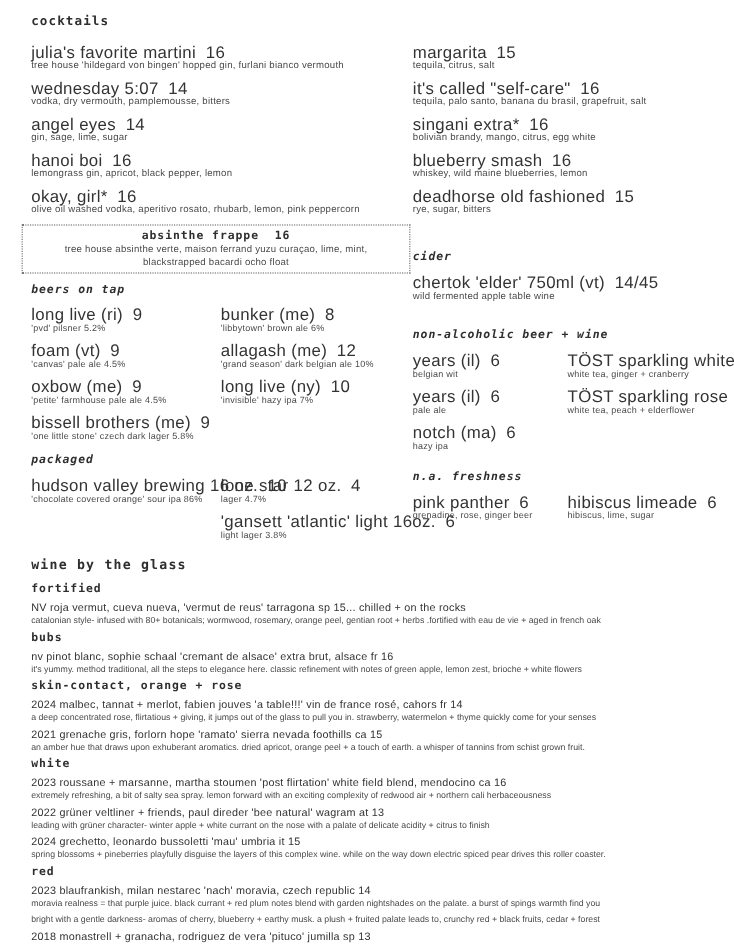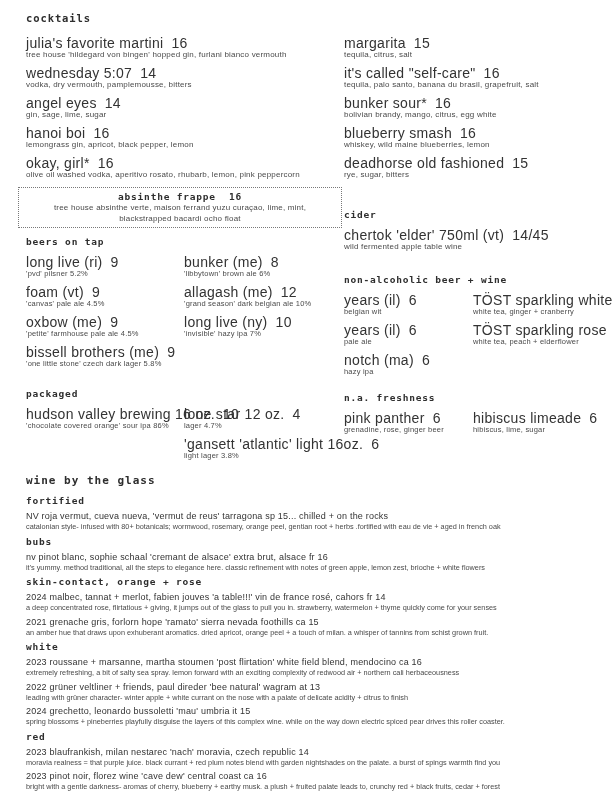--- a/index.html
+++ b/index.html
@@ -4,41 +4,41 @@
 <style>
   html,body{margin:0;padding:0;background:#e8e8e8;}
   .page{
     width:612px;height:792px;margin:0 auto;background:#ffffff;
     box-sizing:border-box;padding:10px 8px 0 26px;overflow:hidden;
     font-family:"Liberation Sans",sans-serif;color:#3d3d3d;
   }
   .h1{font-family:"DejaVu Sans Mono",monospace;font-weight:700;font-size:10.5px;
       line-height:13px;letter-spacing:.9px;color:#2e2e2e;margin:2px 0 12px 0;}
   .h2{font-family:"DejaVu Sans Mono",monospace;font-weight:700;font-size:9.5px;
-      line-height:12px;letter-spacing:.8px;color:#2e2e2e;margin:0 0 8px 0;}
+      line-height:12px;letter-spacing:.8px;color:#2e2e2e;margin:0 0 8px 0;font-style:italic;}
   .cols{display:flex;}
   .col-l{width:318px;flex:none;}
   .col-r{flex:1;min-width:0;}
   .item{margin-bottom:7px;}
   .iname{font-size:14px;line-height:12px;letter-spacing:.3px;color:#333;white-space:nowrap;}
   .iname .price{margin-left:8px;}
   .idesc{font-size:8px;line-height:11px;letter-spacing:.2px;color:#4a4a4a;white-space:nowrap;}
   .beer .idesc, .na .idesc{font-size:7.5px;}
   .absinthe{box-sizing:border-box;width:324px;margin:0 0 8px -8px;
     border:1.5px dotted #787878;padding:2px 8px 3px 8px;text-align:center;}
   .absinthe .t{font-family:"DejaVu Sans Mono",monospace;font-weight:700;font-size:9.5px;
     line-height:13px;letter-spacing:.8px;color:#2e2e2e;}
   .absinthe .d{font-size:8px;line-height:10.5px;letter-spacing:.2px;color:#4a4a4a;}
   .grid2{display:grid;grid-template-columns:158px 1fr;}
   .grid-na{display:grid;grid-template-columns:129px 1fr;}
   .sec-cider{margin-top:22px;}
   .sec-nonalc{margin-top:22px;}
   .sec-na{margin-top:8px;}
   .sec-beers{margin-top:2px;}
-  .sec-packaged{margin-top:12px;}
+  .sec-packaged{margin-top:2px;}
   .wine-h1{font-family:"DejaVu Sans Mono",monospace;font-weight:700;font-size:11px;
     line-height:13px;letter-spacing:1px;color:#2e2e2e;margin:6px 0 8px 0;}
   .wine-h2{font-family:"DejaVu Sans Mono",monospace;font-weight:700;font-size:9.5px;
     line-height:11px;letter-spacing:.8px;color:#2e2e2e;margin:1px 0 5px 0;}
   .wine{margin-bottom:4px;}
   .wtitle{font-size:9px;line-height:11px;letter-spacing:.2px;color:#333;white-space:nowrap;}
   .wnote{font-size:7.3px;line-height:9.5px;letter-spacing:0;color:#4a4a4a;white-space:nowrap;}
   .wine-sub{margin-bottom:4px;}
 </style>
 </head>
@@ -74,21 +74,21 @@
     <div class="col-r">
       <div class="item">
         <div class="iname"><span>margarita</span><span class="price">15</span></div>
         <div class="idesc">tequila, citrus, salt</div>
       </div>
       <div class="item">
         <div class="iname"><span>it's called "self-care"</span><span class="price">16</span></div>
         <div class="idesc">tequila, palo santo, banana du brasil, grapefruit, salt</div>
       </div>
       <div class="item">
-        <div class="iname"><span>bunker sour*</span><span class="price">16</span></div>
+        <div class="iname"><span>singani extra*</span><span class="price">16</span></div>
         <div class="idesc">bolivian brandy, mango, citrus, egg white</div>
       </div>
       <div class="item">
         <div class="iname"><span>blueberry smash</span><span class="price">16</span></div>
         <div class="idesc">whiskey, wild maine blueberries, lemon</div>
       </div>
       <div class="item">
         <div class="iname"><span>deadhorse old fashioned</span><span class="price">15</span></div>
         <div class="idesc">rye, sugar, bitters</div>
       </div>
@@ -235,21 +235,21 @@
     </div>
 
     <div class="wine-sub">
       <div class="wine-h2">skin-contact, orange + rose</div>
       <div class="wine">
         <div class="wtitle">2024 malbec, tannat + merlot, fabien jouves 'a table!!!' vin de france rosé, cahors fr 14</div>
         <div class="wnote">a deep concentrated rose, flirtatious + giving, it jumps out of the glass to pull you in. strawberry, watermelon + thyme quickly come for your senses</div>
       </div>
       <div class="wine">
         <div class="wtitle">2021 grenache gris, forlorn hope 'ramato' sierra nevada foothills ca 15</div>
-        <div class="wnote">an amber hue that draws upon exhuberant aromatics. dried apricot, orange peel + a touch of milan. a whisper of tannins from schist grown fruit.</div>
+        <div class="wnote">an amber hue that draws upon exhuberant aromatics. dried apricot, orange peel + a touch of earth. a whisper of tannins from schist grown fruit.</div>
       </div>
     </div>
 
     <div class="wine-sub">
       <div class="wine-h2">white</div>
       <div class="wine">
         <div class="wtitle">2023 roussane + marsanne, martha stoumen 'post flirtation' white field blend, mendocino ca 16</div>
         <div class="wnote">extremely refreshing, a bit of salty sea spray. lemon forward with an exciting complexity of redwood air + northern cali herbaceousness</div>
       </div>
       <div class="wine">
@@ -262,21 +262,20 @@
       </div>
     </div>
 
     <div class="wine-sub">
       <div class="wine-h2">red</div>
       <div class="wine">
         <div class="wtitle">2023 blaufrankish, milan nestarec 'nach' moravia, czech republic 14</div>
         <div class="wnote">moravia realness = that purple juice. black currant + red plum notes blend with garden nightshades on the palate. a burst of spings warmth find you</div>
       </div>
       <div class="wine">
-        <div class="wtitle">2023 pinot noir, florez wine 'cave dew' central coast ca 16</div>
         <div class="wnote">bright with a gentle darkness- aromas of cherry, blueberry + earthy musk. a plush + fruited palate leads to, crunchy red + black fruits, cedar + forest</div>
       </div>
       <div class="wine">
         <div class="wtitle">2018 monastrell + granacha, rodriguez de vera 'pituco' jumilla sp 13</div>
 
       </div>
     </div>
   </div>
 
 </div>

